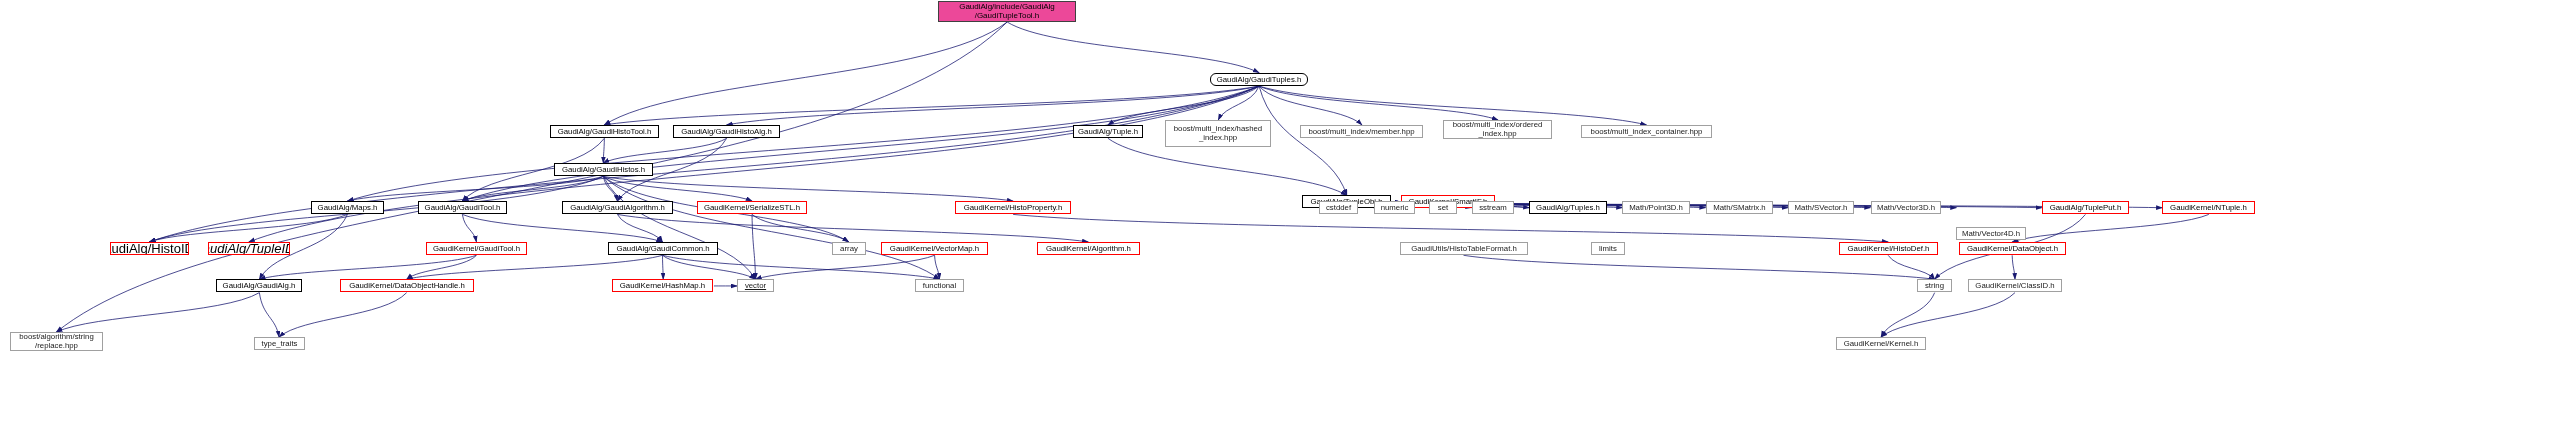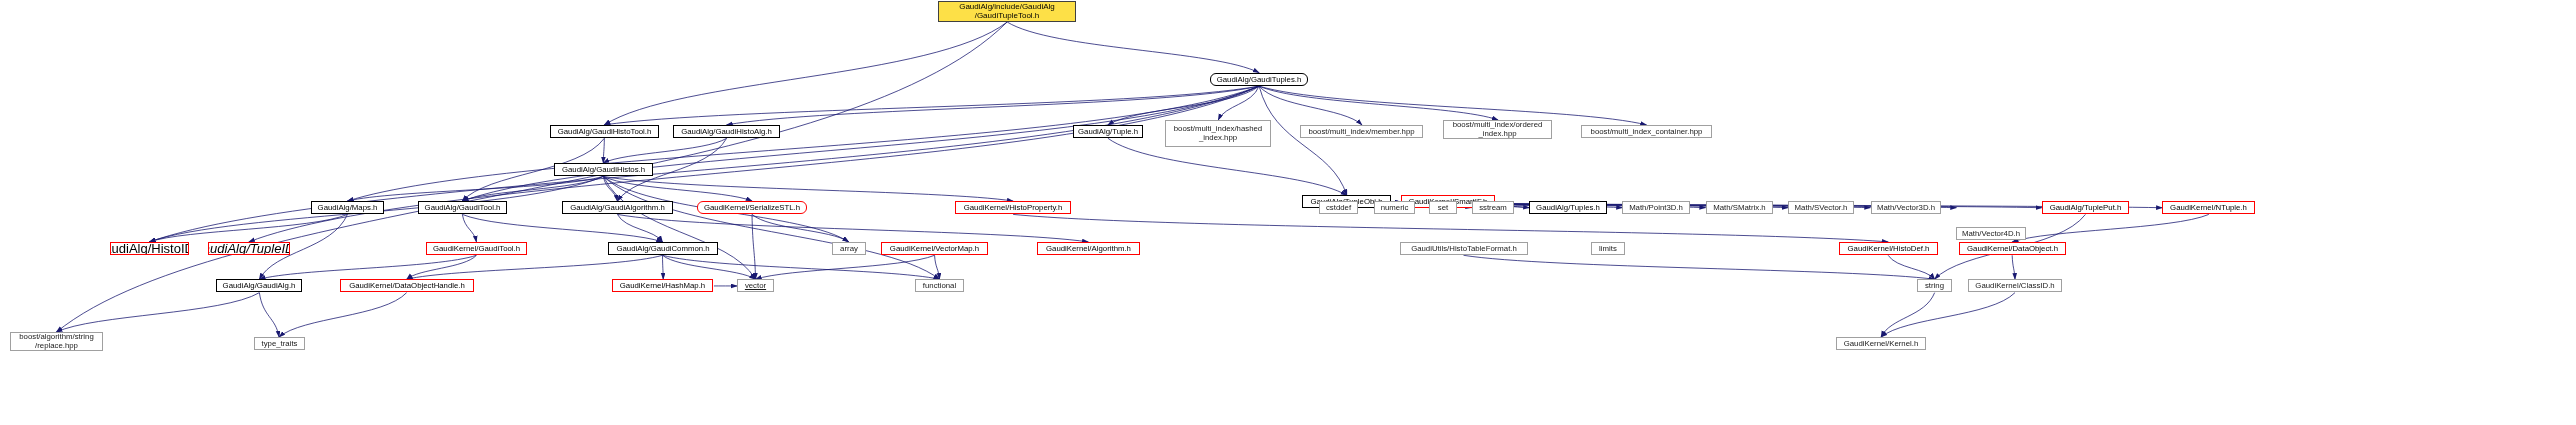--- a/index.html
+++ b/index.html
@@ -3,21 +3,21 @@
 <meta charset="utf-8">
 <style>
   html,body{margin:0;padding:0;background:#ffffff;}
   #canvas{position:relative;width:2576px;height:426px;background:#ffffff;
           font-family:"Liberation Sans","DejaVu Sans",sans-serif;overflow:hidden;}
   svg#edges{position:absolute;left:0;top:0;width:2576px;height:426px;pointer-events:none;}
   .node{position:absolute;box-sizing:border-box;display:flex;align-items:center;
         justify-content:center;text-align:center;background:#ffffff;
         border:0.7px solid #000000;color:#000000;line-height:1.05;
         white-space:pre-line;overflow:hidden;}
-  .node.root{background:#fde047;border:0.7px solid #404040;font-size:8px;}
+  .node.root{background:#ec4899;border:0.7px solid #404040;font-size:8px;}
   .node.bold{border:1.1px solid #000000;}
   .node.red{border:0.7px solid #ff0000;}
   .node.gray{border:0.7px solid #a0a0a0;color:#1a1a1a;}
 </style>
 </head>
 <body>
 
 <div id="canvas">
   <svg id="edges" viewBox="0 0 3655 604" width="2576" height="426">
     <defs>
@@ -111,21 +111,21 @@
       <div class="node gray" style="left: 1300px; top: 125px; width: 123px; height: 13.4px; font-size: 7.8px;">boost/multi_index/member.hpp</div>
       <div class="node gray" style="left: 1443px; top: 120px; width: 109px; height: 19px; font-size: 7.8px;">boost/multi_index/ordered
 _index.hpp</div>
       <div class="node gray" style="left: 1581px; top: 125px; width: 131px; height: 13.4px; font-size: 7.8px;">boost/multi_index_container.hpp</div>
       <div class="node " style="left: 554px; top: 163px; width: 99px; height: 13.4px; font-size: 7.8px;">GaudiAlg/GaudiHistos.h</div>
       <div class="node " style="left: 1302px; top: 195px; width: 89px; height: 13.4px; font-size: 7.8px;">GaudiAlg/TupleObj.h</div>
       <div class="node red" style="left: 1401px; top: 195px; width: 94px; height: 13.4px; font-size: 7.8px;">GaudiKernel/SmartIF.h</div>
       <div class="node bold" style="left: 311px; top: 201px; width: 73px; height: 13.4px; font-size: 7.8px;">GaudiAlg/Maps.h</div>
       <div class="node bold" style="left: 418px; top: 201px; width: 89px; height: 13.4px; font-size: 7.8px;">GaudiAlg/GaudiTool.h</div>
       <div class="node bold" style="left: 562px; top: 201px; width: 111px; height: 13.4px; font-size: 7.8px;">GaudiAlg/GaudiAlgorithm.h</div>
-      <div class="node red" style="left: 697px; top: 201px; width: 110px; height: 13.4px; font-size: 7.8px; border-radius: 6px;">GaudiKernel/SerializeSTL.h</div>
+      <div class="node red" style="left: 697px; top: 201px; width: 110px; height: 13.4px; font-size: 7.8px;">GaudiKernel/SerializeSTL.h</div>
       <div class="node red" style="left: 955px; top: 201px; width: 116px; height: 13.4px; font-size: 7.8px;">GaudiKernel/HistoProperty.h</div>
       <div class="node gray" style="left: 1319px; top: 201px; width: 39px; height: 13.4px; font-size: 7.8px;">cstddef</div>
       <div class="node gray" style="left: 1374px; top: 201px; width: 41px; height: 13.4px; font-size: 7.8px;">numeric</div>
       <div class="node gray" style="left: 1429px; top: 201px; width: 28px; height: 13.4px; font-size: 7.8px;">set</div>
       <div class="node gray" style="left: 1472px; top: 201px; width: 42px; height: 13.4px; font-size: 7.8px;">sstream</div>
       <div class="node bold" style="left: 1529px; top: 201px; width: 78px; height: 13.4px; font-size: 7.8px;">GaudiAlg/Tuples.h</div>
       <div class="node gray" style="left: 1622px; top: 201px; width: 68px; height: 13.4px; font-size: 7.8px;">Math/Point3D.h</div>
       <div class="node gray" style="left: 1706px; top: 201px; width: 67px; height: 13.4px; font-size: 7.8px;">Math/SMatrix.h</div>
       <div class="node gray" style="left: 1788px; top: 201px; width: 66px; height: 13.4px; font-size: 7.8px;">Math/SVector.h</div>
       <div class="node gray" style="left: 1871px; top: 201px; width: 70px; height: 13.4px; font-size: 7.8px;">Math/Vector3D.h</div>

